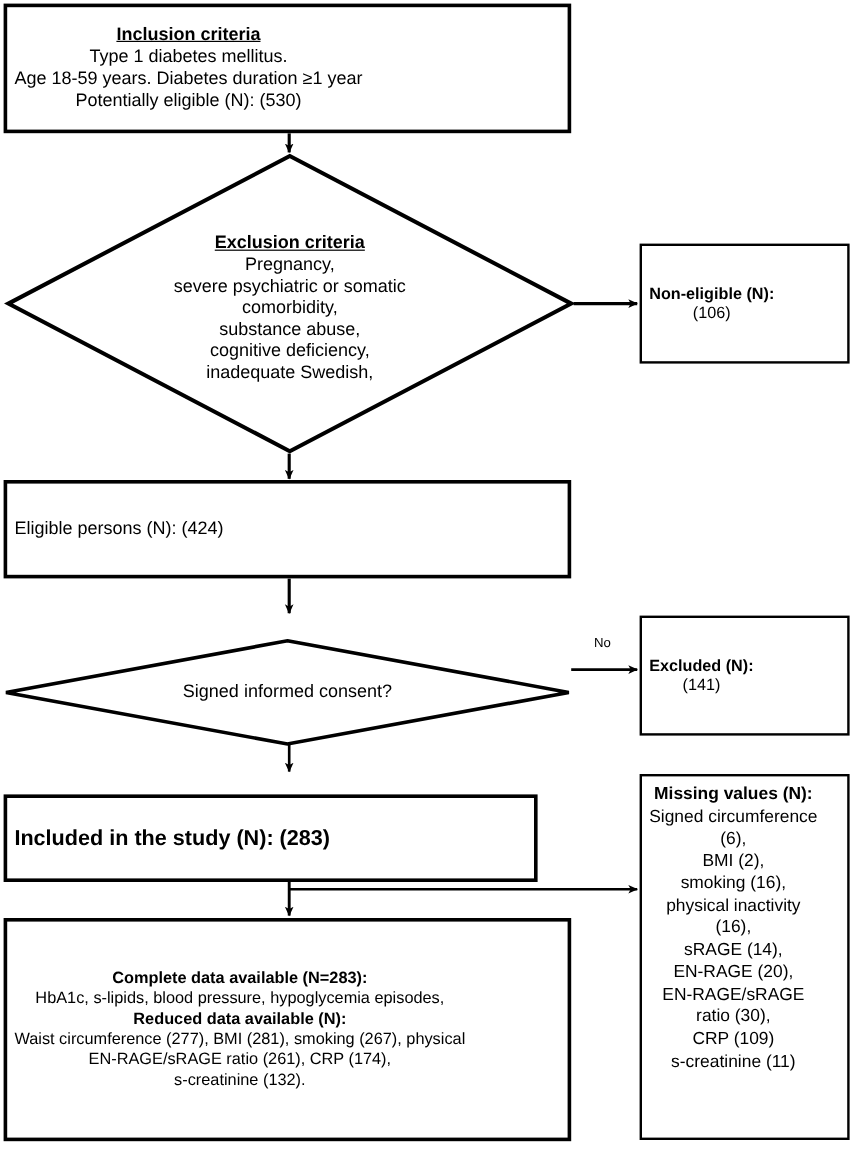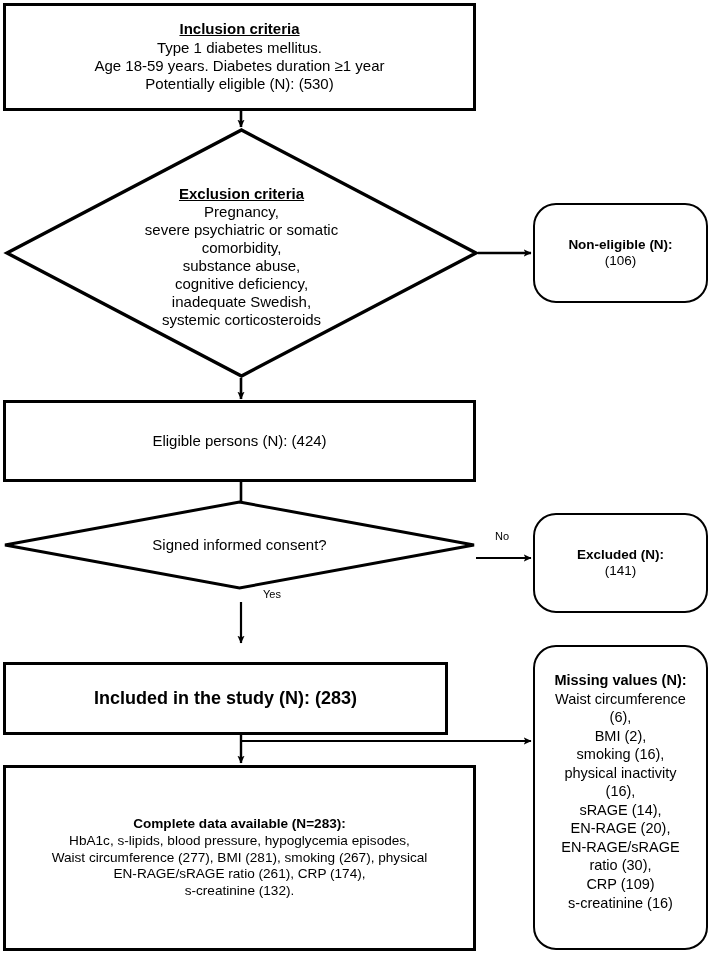--- a/index.html
+++ b/index.html
@@ -14,30 +14,29 @@
     background: #ffffff;
     font-family: "Liberation Sans", sans-serif;
     color: #000000;
     overflow: hidden;
   }
   .node {
     position: absolute;
     box-sizing: border-box;
     display: flex;
     align-items: center;
-    justify-content: center;
+    justify-content: flex-start;
     text-align: center;
   }
   .boxnode {
     border: 3px solid #000000;
     background: #ffffff;
   }
   .boxnode.thin {
     border-width: 2px;
-    border-radius: 23px;
   }
   .inner {
     padding: 2px 6px;
     line-height: 1.22;
   }
   .ttl {
     font-weight: bold;
   }
   .ttl.uline {
     text-decoration: underline;
@@ -76,21 +75,21 @@
     font-size: 11px;
     line-height: 1;
     white-space: nowrap;
   }
 
   
   #box-inclusion   { left: 3px;   top: 3px;   width: 473px; height: 108px; }
   #dia-exclusion   { left: 5px;   top: 128px; width: 473px; height: 250px; }
   #box-noneligible { left: 533px; top: 203px; width: 175px; height: 100px; }
   #box-eligible    { left: 3px;   top: 400px; width: 473px; height: 82px;  }
-  #dia-consent     { left: 3px;   top: 500px; width: 473px; height: 90px;  }
+  #dia-consent     { left: 3px;   top: 532px; width: 473px; height: 90px;  }
   #box-excluded    { left: 533px; top: 513px; width: 175px; height: 100px; }
   #box-included    { left: 3px;   top: 662px; width: 445px; height: 73px;  }
   #box-missing     { left: 533px; top: 645px; width: 175px; height: 305px; }
   #box-complete    { left: 3px;   top: 765px; width: 473px; height: 186px; }
 
   #box-inclusion .inner   { font-size: 15px; }
   #dia-exclusion .diamond-text { font-size: 15px; padding-top: 4px; }
   #box-noneligible .inner { font-size: 13.5px; }
   #box-eligible .inner    { font-size: 15px; }
   #dia-consent .diamond-text { font-size: 15px; }
@@ -146,21 +145,20 @@
     </svg>
     <div class="diamond-text">
       <div>
         <div class="ttl uline">Exclusion criteria</div>
         <div>Pregnancy,</div>
         <div>severe psychiatric or somatic</div>
         <div>comorbidity,</div>
         <div>substance abuse,</div>
         <div>cognitive  deficiency,</div>
         <div>inadequate Swedish,</div>
-        <div>systemic corticosteroids</div>
       </div>
     </div>
   </div>
 
   <div class="node boxnode thin" id="box-noneligible">
     <div class="inner">
       <div class="ttl">Non-eligible (N):</div>
       <div>(106)</div>
     </div>
   </div>
@@ -181,40 +179,41 @@
       <div class="ttl">Excluded (N):</div>
       <div>(141)</div>
     </div>
   </div>
 
   <div class="node boxnode" id="box-included">
     <div class="inner">Included in the study (N): (283)</div>
   </div>
 
   <div class="node boxnode thin" id="box-missing">
-    <div class="inner" style="align-self:flex-start; padding-top:24px;">
+    <div class="inner" style="align-self:flex-start; padding-top:6px;">
       <div class="ttl">Missing values (N):</div>
-      <div>Waist circumference</div>
+      <div>Signed circumference</div>
       <div>(6),</div>
       <div>BMI (2),</div>
       <div>smoking (16),</div>
       <div>physical inactivity</div>
       <div>(16),</div>
       <div>sRAGE (14),</div>
       <div>EN-RAGE (20),</div>
       <div>EN-RAGE/sRAGE</div>
       <div>ratio (30),</div>
       <div>CRP (109)</div>
-      <div>s-creatinine (16)</div>
+      <div>s-creatinine (11)</div>
     </div>
   </div>
 
   <div class="node boxnode" id="box-complete">
     <div class="inner">
       <div class="ttl">Complete data available (N=283):</div>
       <div>HbA1c, s-lipids, blood pressure, hypoglycemia episodes,</div>
+      <div class="ttl">Reduced data available (N):</div>
       <div>Waist circumference (277), BMI (281), smoking (267), physical</div>
       <div>EN-RAGE/sRAGE ratio (261), CRP (174),</div>
       <div>s-creatinine (132).</div>
     </div>
   </div>
 
 </div>
 
 </body></html>

